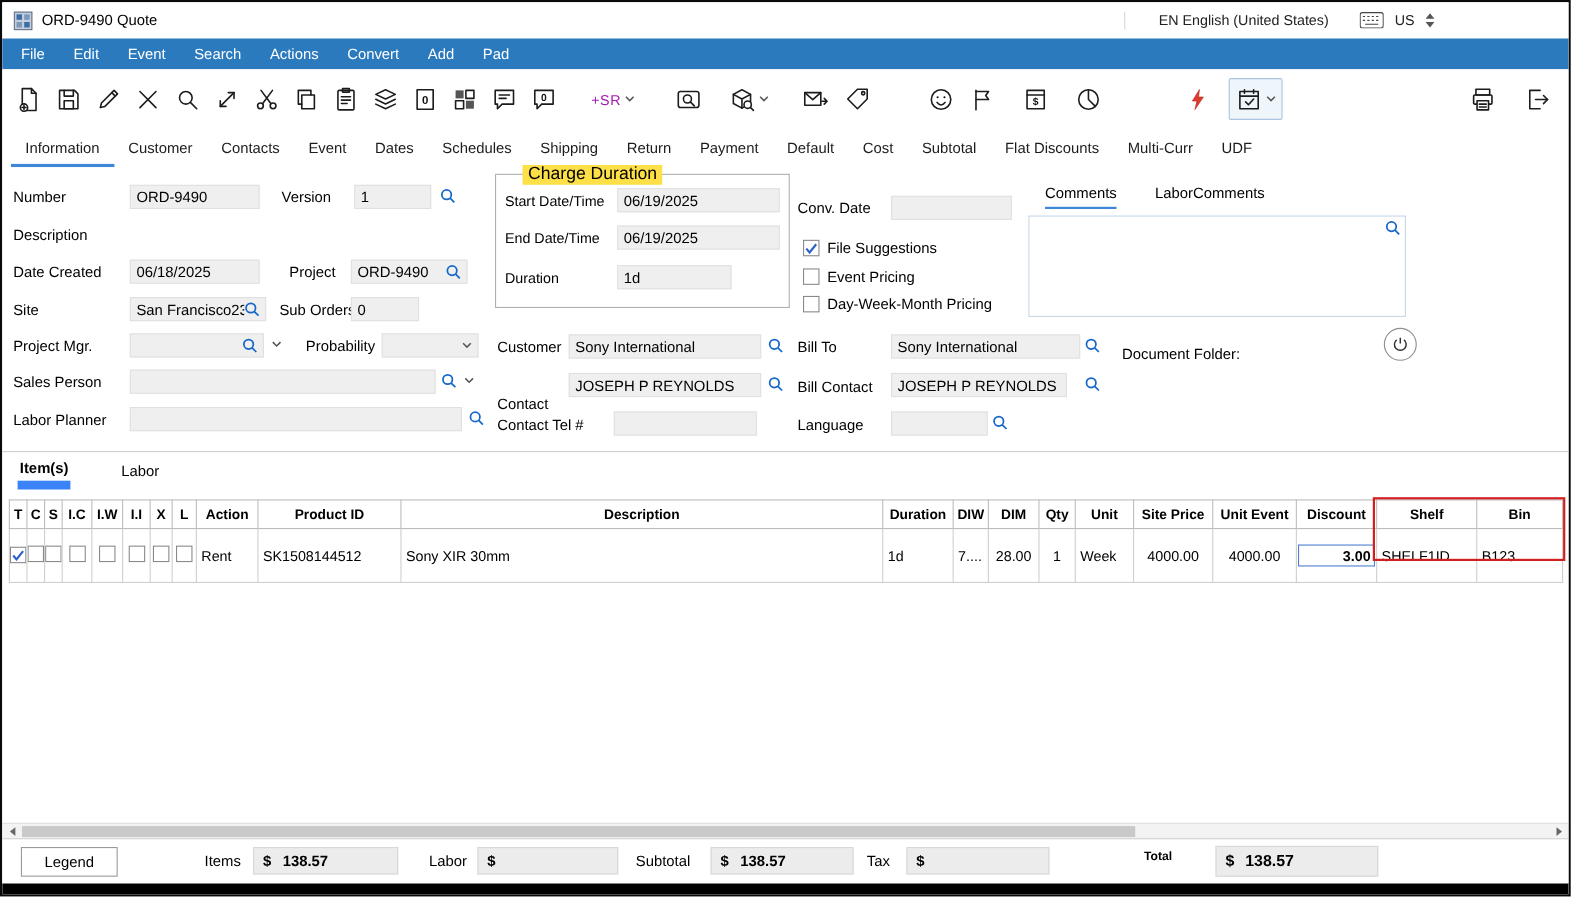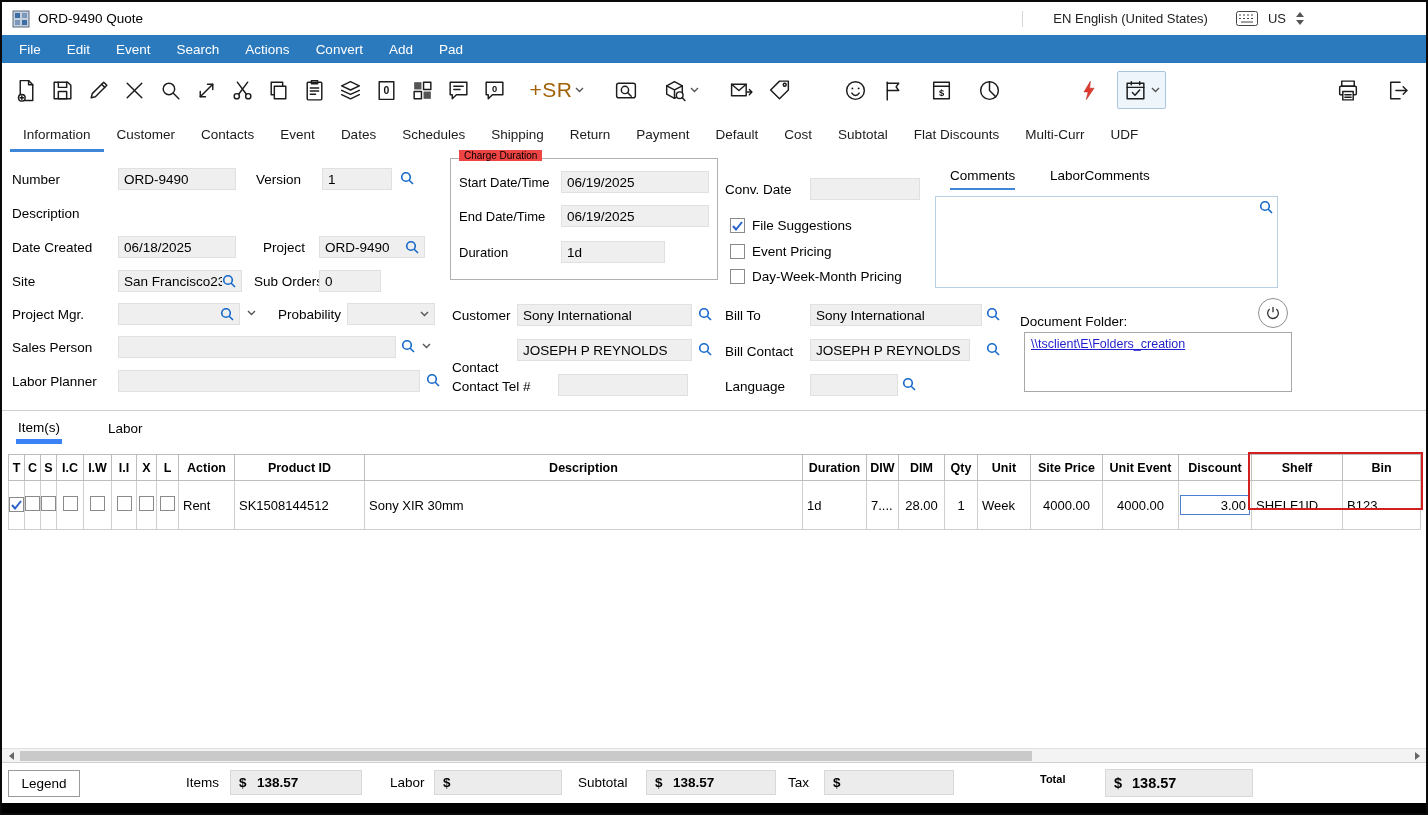--- a/index.html
+++ b/index.html
@@ -21,78 +21,78 @@
 
   
   .menubar { height:28px; background:#2b7abe; display:flex; align-items:stretch; padding:0 4px; }
   .mitem { color:#fff; font-size:13.5px; padding:0 13px; display:flex; align-items:center; cursor:default; }
   .mitem:first-child::first-letter { text-decoration:underline; }
 
   
   .toolbar { height:54px; display:flex; align-items:center; padding:0 10px 0 6px; background:#fff; }
   .tbtn { min-width:36px; height:38px; display:flex; align-items:center; justify-content:center; flex:0 0 auto; cursor:default; }
   .tbtn svg.ic { stroke:#1c1c1c; fill:none; stroke-width:1.4; stroke-linecap:round; stroke-linejoin:round; display:block; }
-  .sr-text { font-size:21px; color:#a16207; letter-spacing:0.5px; }
+  .sr-text { font-size:13px; color:#a21caf; letter-spacing:0.5px; }
   .tcaret { margin-left:3px; display:flex; }
   .boxed { border:1px solid #a9c4dd; background:#eef5fb; border-radius:2px; padding:0 5px; }
 
   
   .tabsrow { height:35px; display:flex; align-items:flex-end; padding:0 8px; background:#fff; }
   .tab { font-size:13.5px; padding:8px 13px 7px; color:#1c1c1c; border-bottom:3px solid transparent; cursor:default; white-space:nowrap; }
   .tab.active { border-bottom:3px solid #3e86d8; }
 
   
   .form { position:relative; height:258px; background:#fff; font-size:13.5px; }
   .lbl { position:absolute; white-space:nowrap; color:#000; }
   input.fld, div.fld { position:absolute; height:22px; background:#efefef; border:1px solid #e0e0e0; font-family:inherit; font-size:13.5px; color:#000; padding:1px 5px; }
   div.fld { display:flex; align-items:center; overflow:hidden; }
   .fval { overflow:hidden; white-space:nowrap; }
   .fico { margin-left:auto; display:flex; flex:0 0 auto; }
   .sico { position:absolute; display:flex; cursor:pointer; }
   .dcaret { position:absolute; display:flex; }
   .groupbox { position:absolute; left:448px; top:6px; width:268px; height:122px; border:1px solid #b0b0b0; }
-  .gleg { position:absolute; top:-9px; left:8px; background:#ef4444; padding:0 5px; font-size:10px; white-space:nowrap; }
+  .gleg { position:absolute; top:-9px; left:24px; background:#fde047; padding:0 5px; font-size:16px; white-space:nowrap; }
   .cb { width:15px; height:15px; border:1px solid #8a8a8a; background:#fff; display:inline-flex; align-items:center; justify-content:center; flex:0 0 auto; }
   .opt { position:absolute; display:flex; align-items:center; gap:7px; white-space:nowrap; }
   .ctab { position:absolute; font-size:13.5px; padding-bottom:5px; border-bottom:2px solid transparent; cursor:default; }
   .ctab.active { border-bottom:2px solid #3e86d8; }
   .comments-box { position:absolute; left:933px; top:44px; width:343px; height:92px; border:1px solid #b9cfe4; background:#fff; }
   .comments-box textarea { width:100%; height:100%; border:none; resize:none; outline:none; font:inherit; }
   .comments-box .sico { top:3px; right:4px; left:auto; }
   .power-btn { position:absolute; left:1256px; top:146px; width:30px; height:30px; border:1.5px solid #8f8f8f; border-radius:50%; display:flex; align-items:center; justify-content:center; background:#fff; cursor:pointer; }
   .linkbox { position:absolute; left:1022px; top:180px; width:268px; height:60px; border:1px solid #a8a8a8; background:#fff; padding:3px 6px; }
   .doclink { color:#1f1fcd; text-decoration:underline; font-size:12.5px; word-break:break-all; }
 
   
   .item-tabs { height:38px; border-top:1px solid #cfcfcf; display:flex; align-items:center; padding:0 14px; gap:44px; background:#fff; }
   .itab { font-size:13.5px; padding:4px 2px; border-bottom:2px solid transparent; cursor:default; }
-  .itab.active { border-bottom:5px solid #3b82f6; }
+  .itab.active { border-bottom:8px solid #3b82f6;font-weight:bold; }
   .items-area { height:300px; padding:6px 6px 0; background:#fff; }
   .table-wrap { position:relative; width:1412px; }
   table.items { border-collapse:collapse; table-layout:fixed; width:1412px; font-size:13px; }
   .items th { border:1px solid #bdbdbd; height:26px; font-weight:bold; text-align:center; padding:0 1px; overflow:hidden; white-space:nowrap; font-size:12.5px; background:#fff; }
   .items td { border:1px solid #cfcfcf; height:24px; padding:0 4px; overflow:hidden; white-space:nowrap; background:#fff; }
   .items td.c { text-align:center; padding:0; }
   .items td.r { text-align:center; }
-  .items td.fo { padding:14px 1px; }
+  .items td.fo { padding:14px 1px;font-weight:bold; }
   .cellfocus { border:1px solid #4f7fd0; height:20px; line-height:19px; text-align:right; padding:0 3px; }
   .red-box { position:absolute; left:1240px; top:-2px; width:175px; height:58px; border:2px solid #d21f1f; pointer-events:none; }
 
   
   .hscroll { height:14px; background:#f3f3f3; border-top:1px solid #e0e0e0; position:relative; }
   .sb-thumb { position:absolute; left:18px; top:2px; width:1012px; height:10px; background:#c9c9c9; }
   .sb-btn { position:absolute; top:2px; width:14px; height:10px; display:flex; align-items:center; justify-content:center; }
   .tri-l { width:0; height:0; border-top:4px solid transparent; border-bottom:4px solid transparent; border-right:5px solid #666; }
   .tri-r { width:0; height:0; border-top:4px solid transparent; border-bottom:4px solid transparent; border-left:5px solid #666; }
 
   
   .footer { height:41px; position:relative; border-top:1px solid #cfcfcf; background:#fff; font-size:13.5px; }
   .sumfld { position:absolute; height:25px; background:#ececec; border:1px solid #d8d8d8; display:flex; align-items:center; padding:0 8px; font-weight:bold; }
   .sumfld .cur { width:18px; flex:0 0 auto; }
-  .legend-btn { position:absolute; left:6px; top:7px; width:72px; height:27px; border:1px solid #9a9a9a; display:flex; align-items:center; justify-content:center; background:#fff; cursor:pointer; }
+  .legend-btn { position:absolute; left:17px; top:7px; width:88px; height:27px; border:1px solid #9a9a9a; display:flex; align-items:center; justify-content:center; background:#fff; cursor:pointer; }
   .flbl { position:absolute; white-space:nowrap; }
   .total-lbl { font-weight:bold; font-size:11px; }
   .bottom-strip { height:10px; background:#000; }
 </style>
 </head>
 <body>
 
 <div class="window">
 
   <div class="titlebar">
@@ -522,23 +522,20 @@
         </span>
     </div>
 
     <span class="lbl" style="left:1018px;top:162px">Document Folder:</span>
     <span class="power-btn">
         <svg width="16" height="16" viewBox="0 0 24 24" fill="none" stroke="#333" stroke-width="2">
           <path d="M12 3v8"></path>
           <path d="M7 6a8 8 0 1 0 10 0"></path>
         </svg>
       </span>
-    <div class="linkbox">
-      <a class="doclink" href="#">\\tsclient\E\Folders_creation</a>
-    </div>
   </div>
 
   <div class="item-tabs">
     <span class="itab active">Item(s)</span>
     <span class="itab">Labor</span>
   </div>
 
   <div class="items-area">
     <div class="table-wrap">
       <table class="items">

